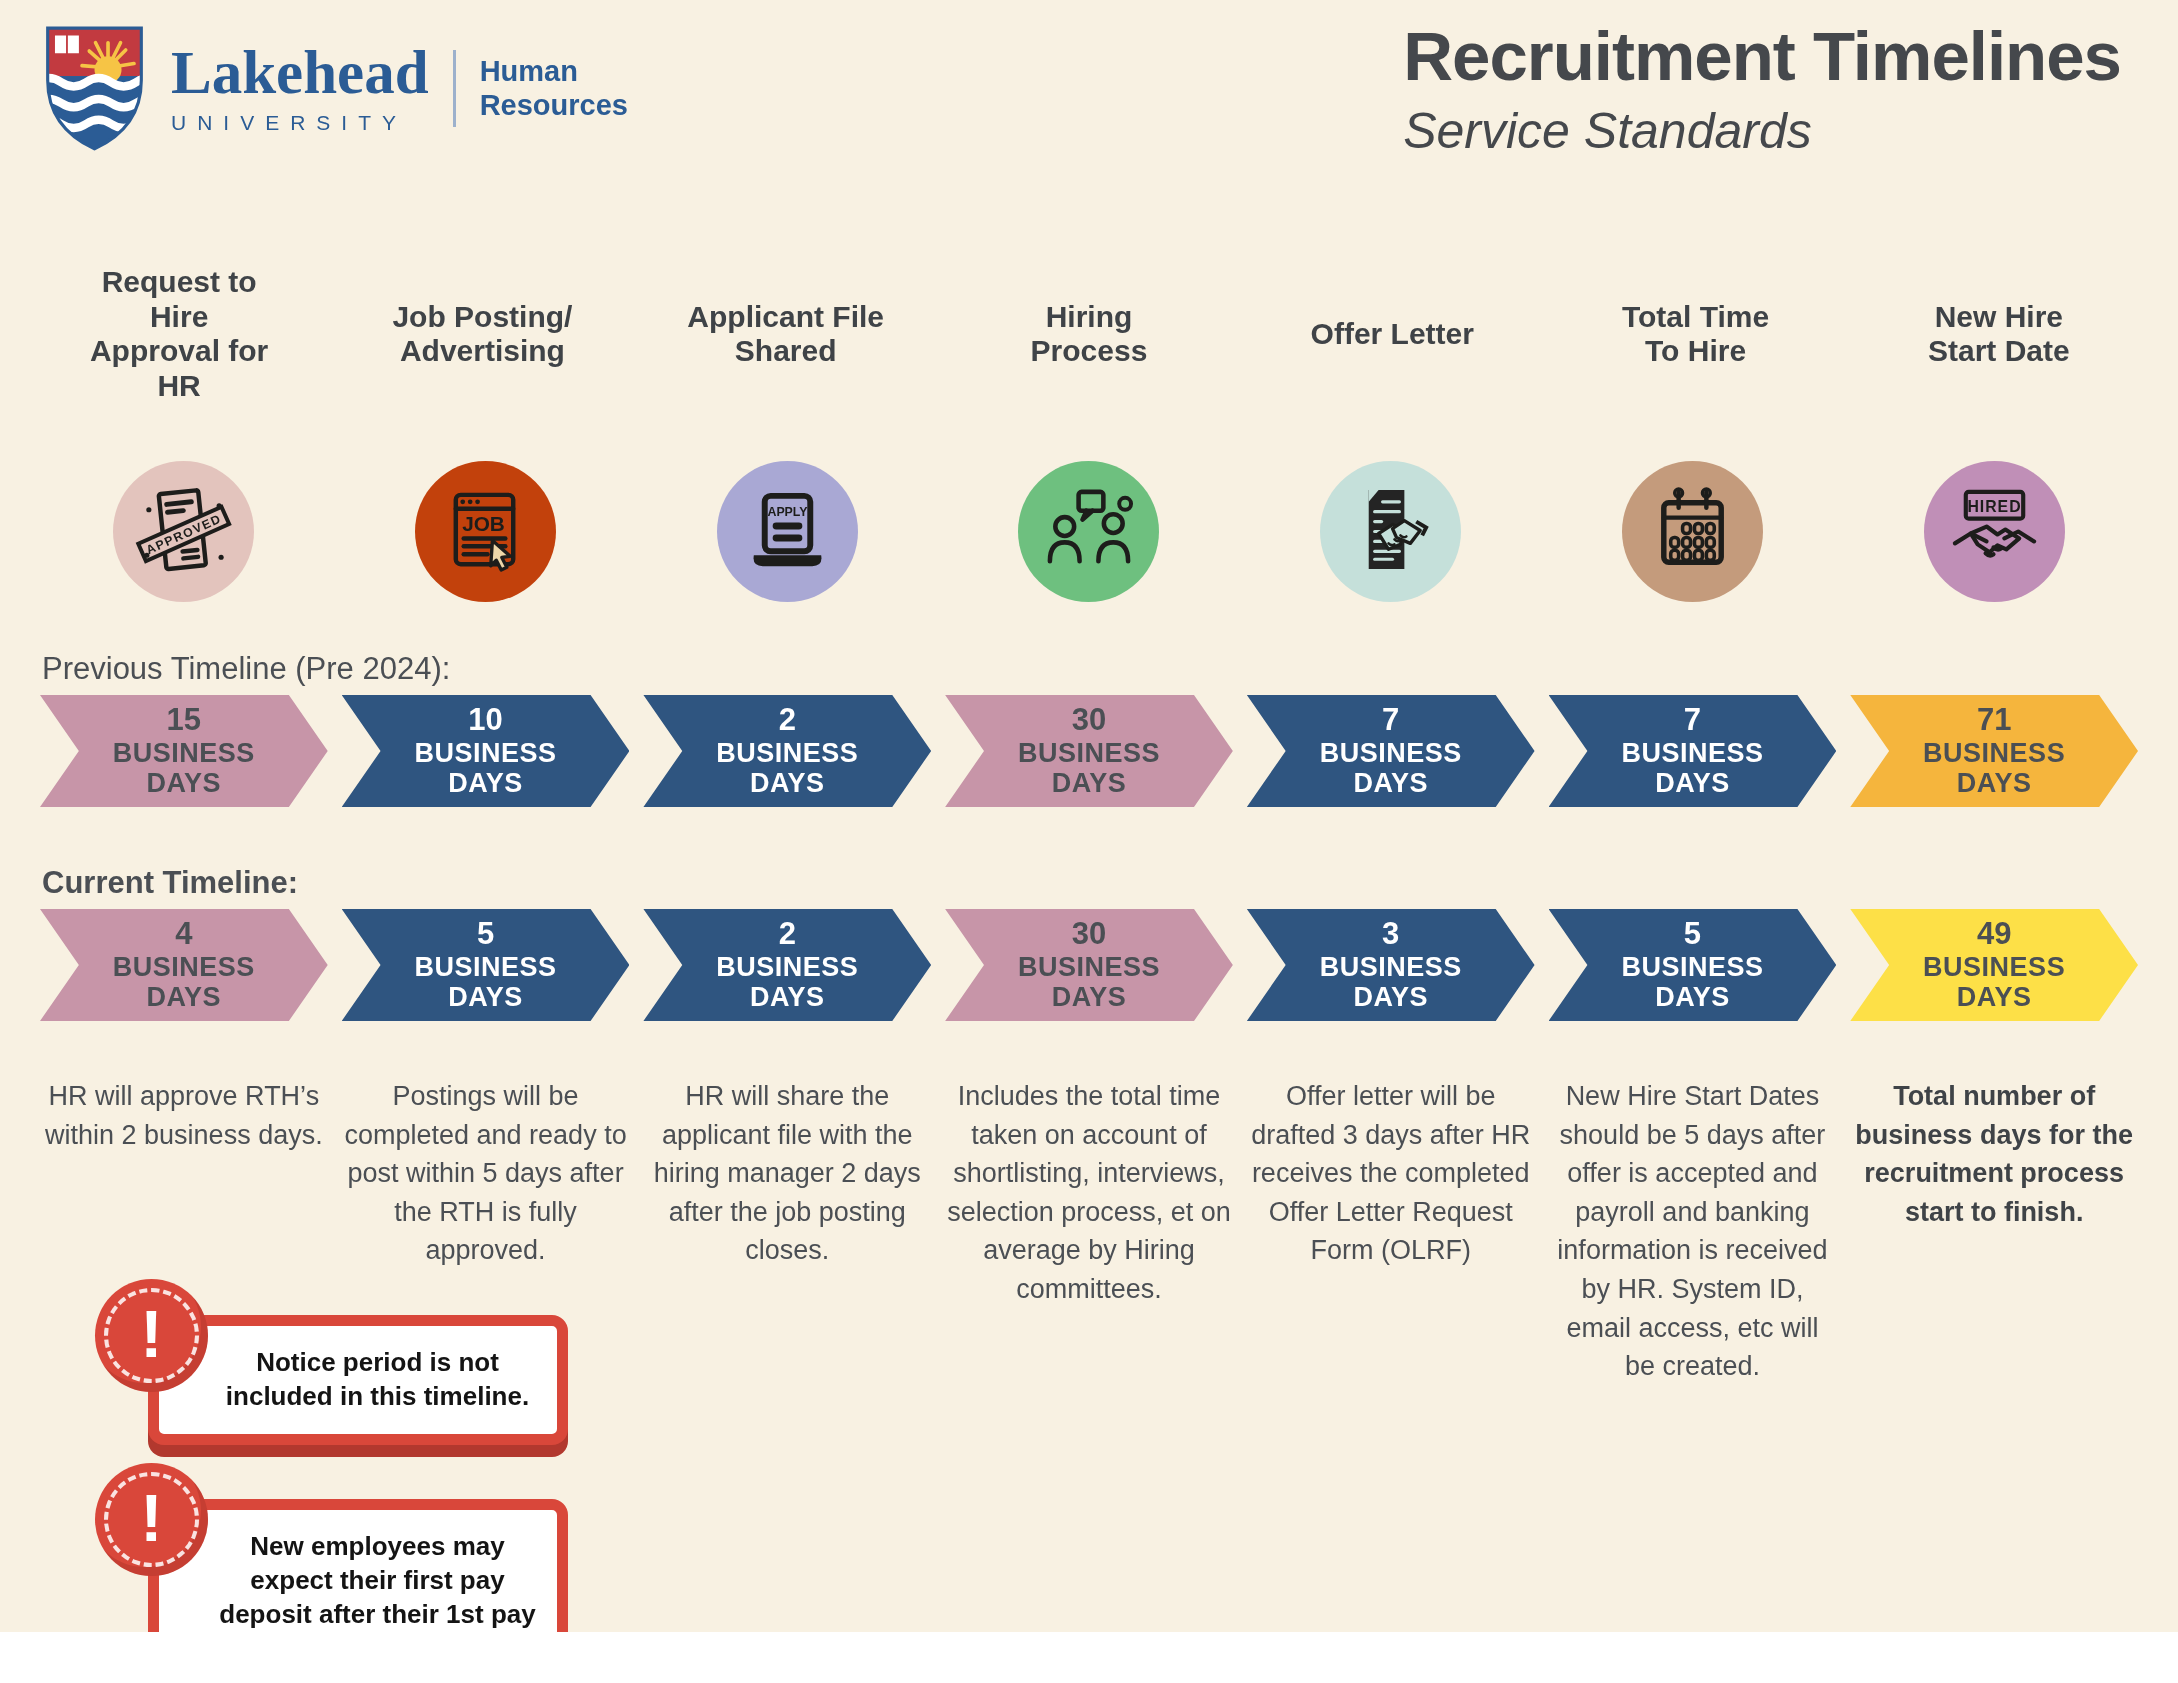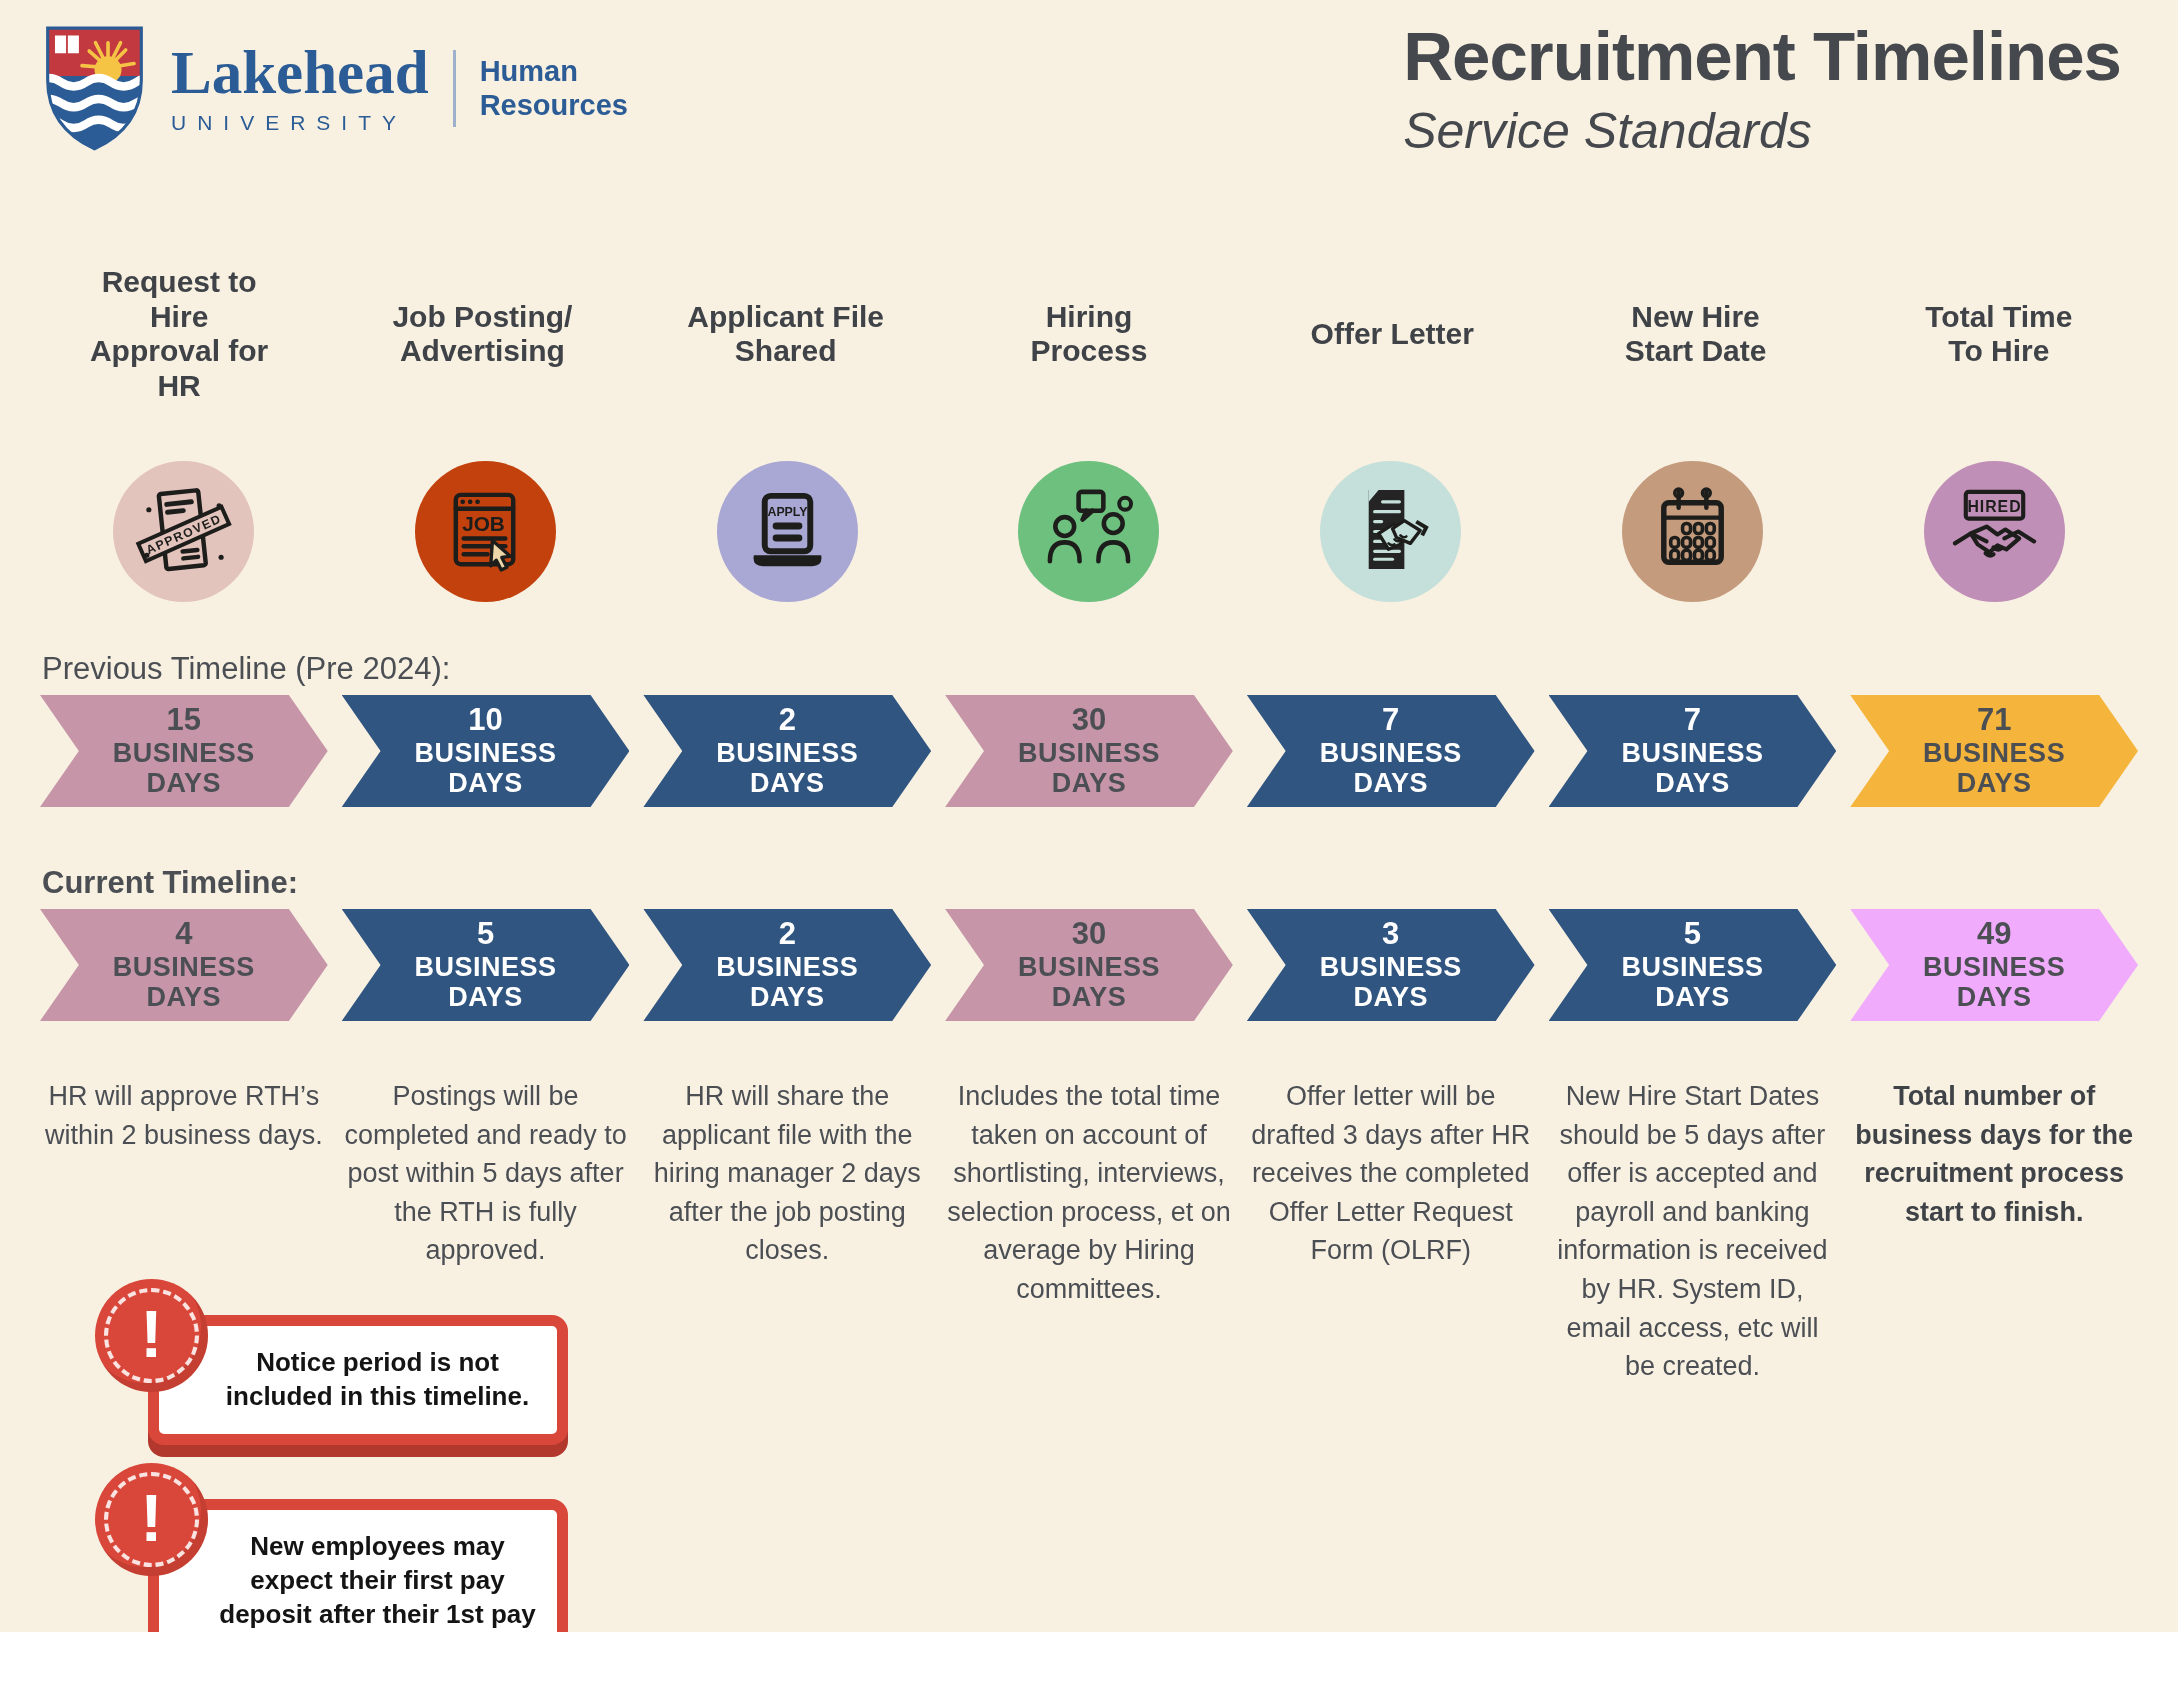--- a/index.html
+++ b/index.html
@@ -116,24 +116,24 @@
 Hire
 Approval for
 HR</div>
     <div class="col-header">Job Posting/
 Advertising</div>
     <div class="col-header">Applicant File
 Shared</div>
     <div class="col-header">Hiring
 Process</div>
     <div class="col-header">Offer Letter</div>
+    <div class="col-header">Total Time
+To Hire</div>
     <div class="col-header">New Hire
 Start Date</div>
-    <div class="col-header">Total Time
-To Hire</div>
   </div>
 
   <div class="grid icons-row">
     <div class="icon-cell">
         <div class="icon-circle" style="background: rgb(227, 196, 189);">
       <svg viewBox="0 0 100 100">
         <g class="ic" stroke-width="4.5" transform="rotate(-6 50 50)">
           <rect x="29" y="10" width="40" height="76" rx="2"></rect>
           <line x1="36" y1="21" x2="61" y2="21" stroke-width="5"></line>
           <line x1="36" y1="29" x2="52" y2="29" stroke-width="5"></line>
@@ -334,21 +334,21 @@
     <div class="arrow" style="background: rgb(47, 85, 128); color: rgb(255, 255, 255);">
       <div class="arrow-days">3</div>
       <div class="arrow-unit">BUSINESS
 DAYS</div>
     </div>
     <div class="arrow" style="background: rgb(47, 85, 128); color: rgb(255, 255, 255);">
       <div class="arrow-days">5</div>
       <div class="arrow-unit">BUSINESS
 DAYS</div>
     </div>
-    <div class="arrow" style="background: #f0abfc; color: rgb(75, 79, 84);">
+    <div class="arrow" style="background: #fde047; color: rgb(75, 79, 84);">
       <div class="arrow-days">49</div>
       <div class="arrow-unit">BUSINESS
 DAYS</div>
     </div>
   </div>
 
   <div class="grid descriptions">
     <div class="desc">HR will approve RTH’s within 2 business days.</div>
     <div class="desc">Postings will be completed and ready to post within 5 days after the RTH is fully approved.</div>
     <div class="desc">HR will share the applicant file with the hiring manager 2 days after the job posting closes.</div>

